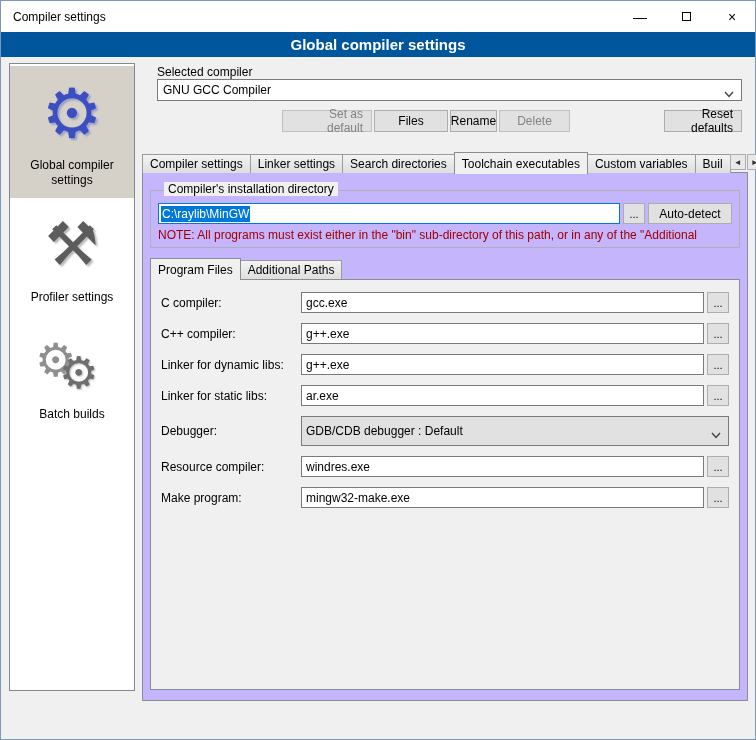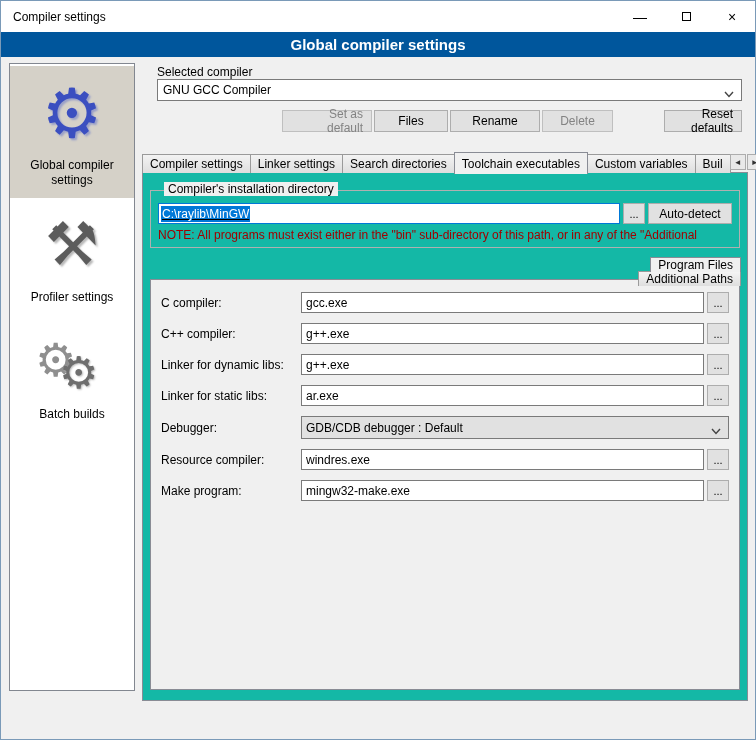--- a/index.html
+++ b/index.html
@@ -37,55 +37,55 @@
   .field-label{font-size:12px;}
   .combo{height:22px;background:#fff;border:1px solid #7a7a7a;display:flex;align-items:center;padding-left:5px;}
   .combo .chev{margin-left:auto;margin-right:7px;}
   .chev{width:10px;height:7px;display:inline-block;}
   .btnrow{display:flex;margin-top:9px;text-align:right;}
   .btn{height:22px;background:#e1e1e1;border:1px solid #adadad;font-size:12px;
     display:flex;align-items:center;justify-content:center;font-family:inherit;padding:0 8px;}
   .btn.disabled{color:#838383;border-color:#bfbfbf;}
   .b-setdef{width:90px;margin-left:125px;}
   .b-copy{width:74px;margin-left:2px;}
-  .b-rename{width:90px;margin-left:2px;}
+  .b-rename{width:47px;margin-left:2px;}
   .b-delete{width:71px;margin-left:2px;}
   .b-reset{width:78px;margin-left:auto;}
 
   
   .tabstrip{position:absolute;left:141px;top:94px;width:606px;display:flex;align-items:flex-end;height:22px;z-index:3;}
   .tab{height:19px;padding:0 7px;display:flex;align-items:center;font-size:12px;
     background:linear-gradient(#f3f3f3,#dedede);border:1px solid #9a9a9a;border-bottom:none;margin-right:-1px;white-space:nowrap;}
   .tab.active{height:22px;background:#f0f0f0;position:relative;z-index:4;margin-bottom:-1px;border-color:#898c95;}
   .tab-arrows{margin-left:auto;display:flex;gap:1px;align-self:center;}
   .arrow-btn{width:16px;height:16px;border:1px solid #adadad;background:#e9e9e9;font-size:8px;
     display:flex;align-items:center;justify-content:center;color:#333;}
 
   .panel{position:absolute;left:141px;top:115px;width:606px;height:529px;border:1px solid #898c95;
-    background:#14b8a6;padding:9px 7px 8px;}
+    background:#c4b5fd;padding:9px 7px 8px;}
 
   
   .groupbox{position:relative;border:1px solid #b0b0b0;margin-top:8px;padding:12px 7px 5px;}
   .groupbox .legend{position:absolute;top:-9px;left:13px;background:#f0f0f0;padding:0 4px;font-size:12px;}
   .dirrow{display:flex;gap:3px;}
-  .dir-input{flex:1;height:21px;background:#fff;border:1px solid #0078d7;display:flex;align-items:center;padding-left:2px;font-size:12px;overflow:hidden;text-decoration:underline;}
+  .dir-input{flex:1;height:21px;background:#fff;border:1px solid #0078d7;display:flex;align-items:center;padding-left:2px;font-size:12px;overflow:hidden;}
   .sel-text{background:#0078d7;color:#fff;padding:1px 1px;white-space:pre;}
   .mini-btn{width:22px;height:21px;background:#e1e1e1;border:1px solid #adadad;font-size:11px;
     display:flex;align-items:center;justify-content:center;}
   .autodetect{width:84px;height:21px;}
   .note{margin-top:4px;color:#a00000;font-size:12px;white-space:nowrap;overflow:hidden;}
 
   
-  .subtabs{display:flex;align-items:flex-end;height:22px;margin-top:9px;position:relative;z-index:2;flex-direction:column;}
+  .subtabs{display:flex;align-items:flex-end;height:22px;margin-top:9px;position:relative;z-index:2;}
   .subpanel{border:1px solid #898c95;background:#f0f0f0;height:411px;padding:12px 10px;position:relative;z-index:1;}
   .frow{display:flex;align-items:center;margin-bottom:10px;}
   .flabel{width:140px;font-size:12px;}
   .finput{flex:1;height:21px;background:#fff;border:1px solid #7a7a7a;display:flex;align-items:center;padding:0 4px;font-size:12px;text-align:right;}
   .fbrowse{margin-left:3px;}
-  .fcombo{flex:1;height:23px;background:#e1e1e1;border:1px solid #7a7a7a;display:flex;align-items:center;padding:0 4px;font-size:12px;}
+  .fcombo{flex:1;height:30px;background:#e1e1e1;border:1px solid #7a7a7a;display:flex;align-items:center;padding:0 4px;font-size:12px;}
   .fcombo .chev{margin-left:auto;margin-right:3px;}
 
   
   .footer{position:absolute;bottom:9px;right:13px;display:flex;gap:10px;}
   .footer .btn{width:74px;}
 </style>
 </head>
 <body>
 
 <div class="window">

